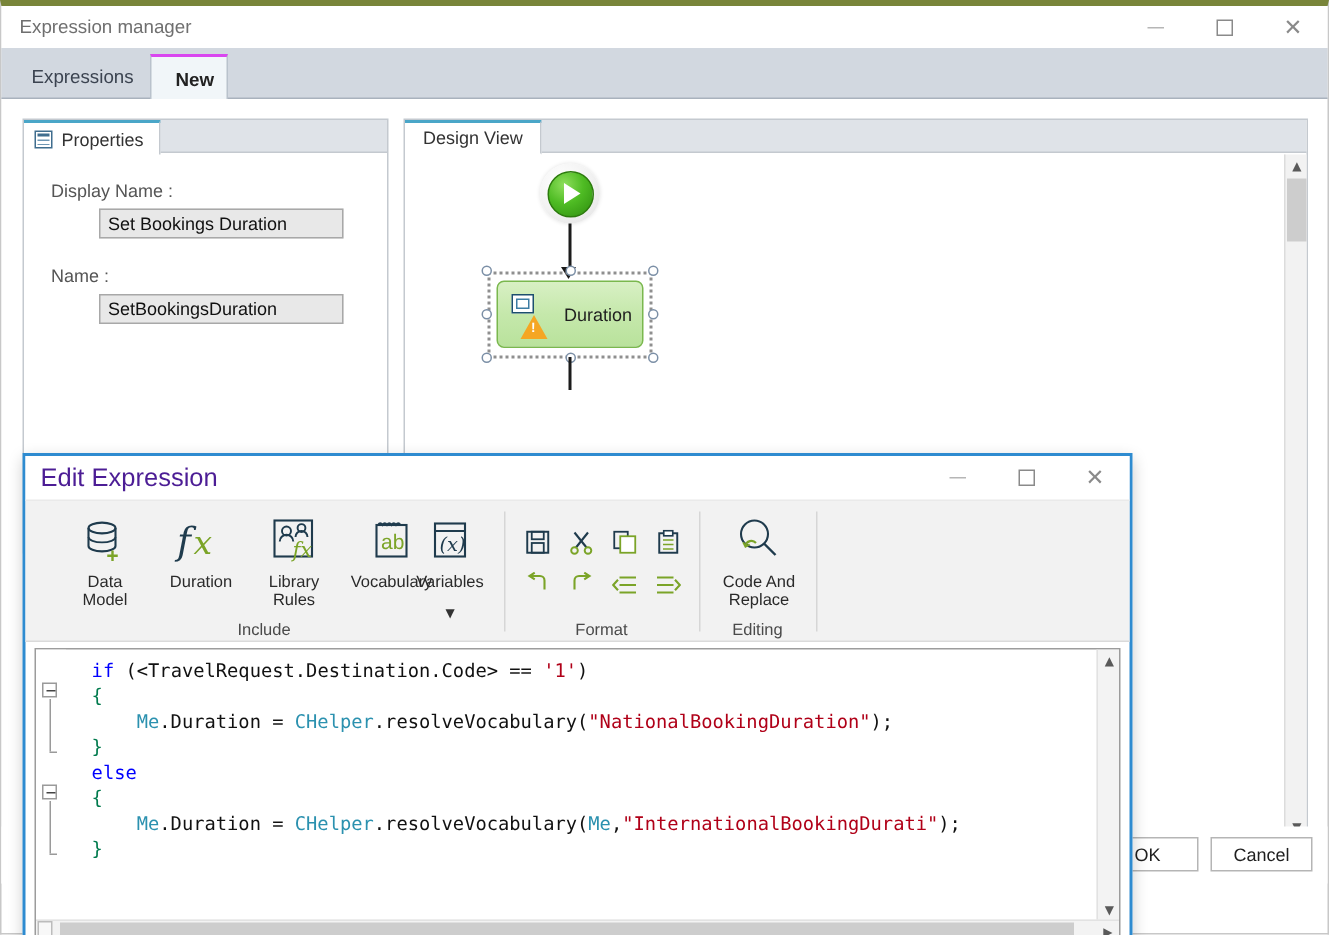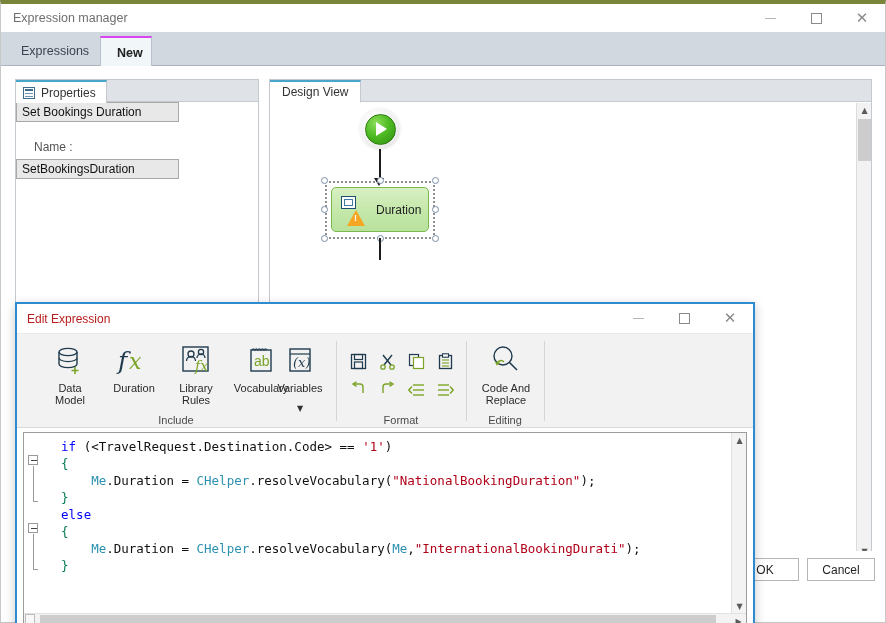--- a/index.html
+++ b/index.html
@@ -124,20 +124,21 @@
     content: ""; position: absolute;
     left: 1px; top: 5px; right: 1px; bottom: 1px;
     background: repeating-linear-gradient(to bottom, #6d96b3 0 1px, transparent 1px 3px);
   }
   .field-label {
     font-size: 12px;
     color: #555;
     margin: 18px 0 5px 18px;
   }
   .field-input {
+    margin-left: 50px;
     width: 163px; height: 20px;
     background: #e8e8e8;
     border: 1px solid #a8a8a8;
     display: flex; align-items: center;
     padding-left: 5px;
     font-size: 12px;
     color: #111;
   }
 
   
@@ -326,22 +327,22 @@
   }
   #dlg-titlebar {
     position: absolute; left: 0; top: 0;
     width: 736px; height: 30px;
     background: #ffffff;
     display: flex; align-items: center;
     border-bottom: 1px solid #eaeaea;
   }
   #dlg-title {
     margin-left: 10px;
-    font-size: 12px;
-    color: #b91c1c;
+    font-size: 17px;
+    color: #4c1d95;
   }
   #dlg-winbtns { margin-left: auto; display: flex; height: 30px; }
   .dlg-win-btn {
     width: 46px; height: 30px;
     display: flex; align-items: center; justify-content: center;
   }
 
   
   #ribbon {
     position: absolute; left: 0; top: 30px;
@@ -490,20 +491,21 @@
 
   <div id="body-area">
 
     <div id="properties-panel">
       <div class="panel-tabrow">
         <div class="panel-tab">
           <span class="mini-icon"></span>
           <span>Properties</span>
         </div>
       </div>
+      <div class="field-label">Display Name :</div>
       <div class="field-input">Set Bookings Duration</div>
       <div class="field-label">Name :</div>
       <div class="field-input">SetBookingsDuration</div>
     </div>
 
     <div id="designview-panel">
       <div id="design-tabrow"></div>
       <div id="design-tab">
         <span>Design View</span>
       </div>

